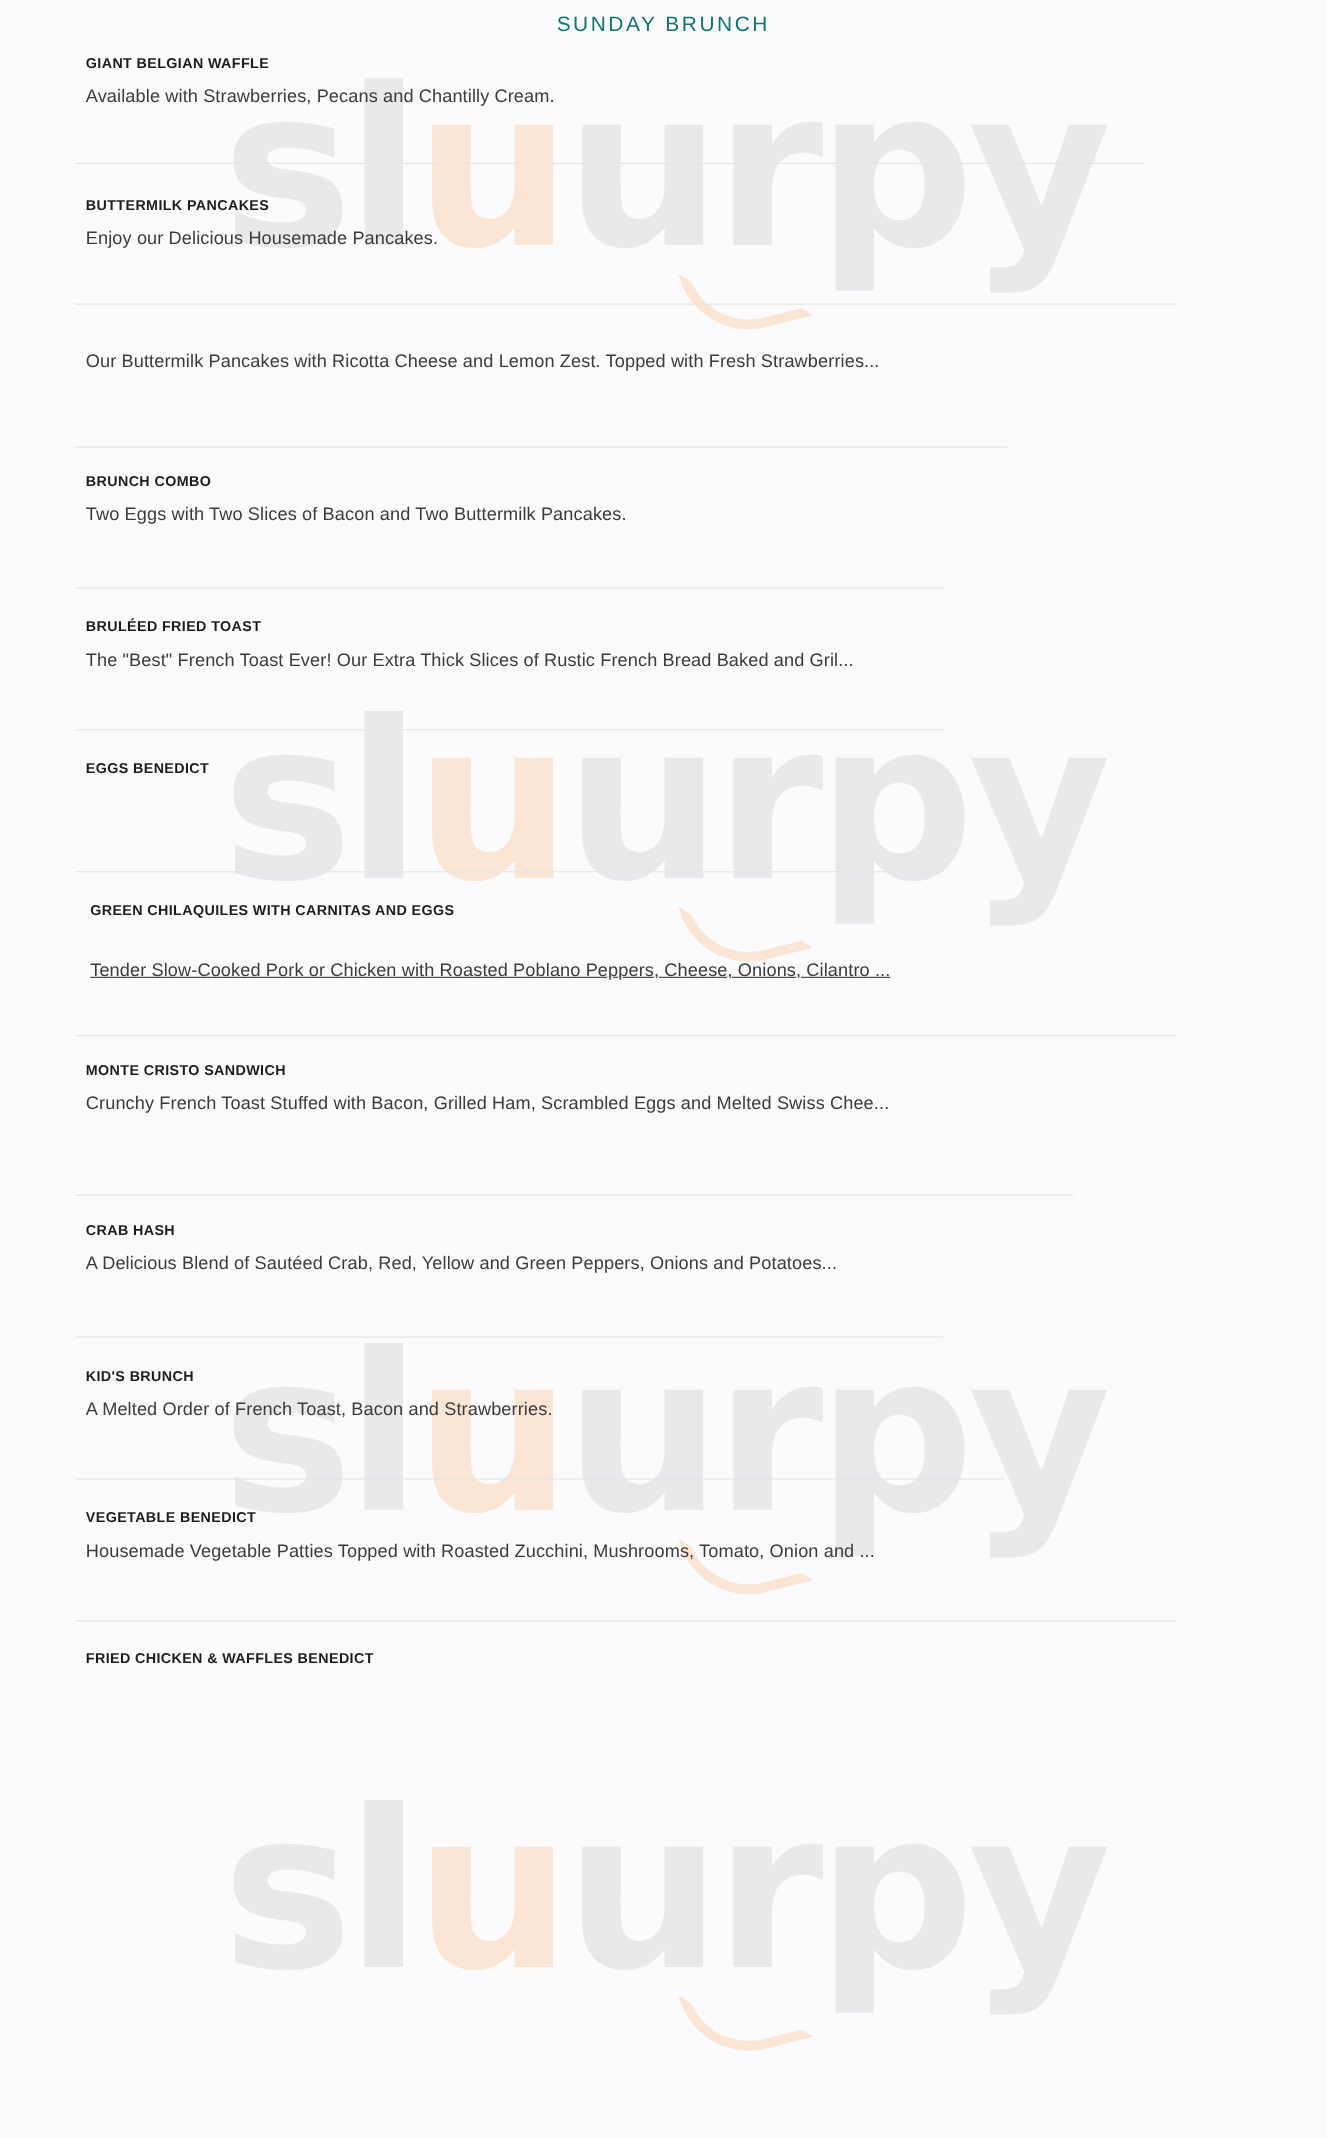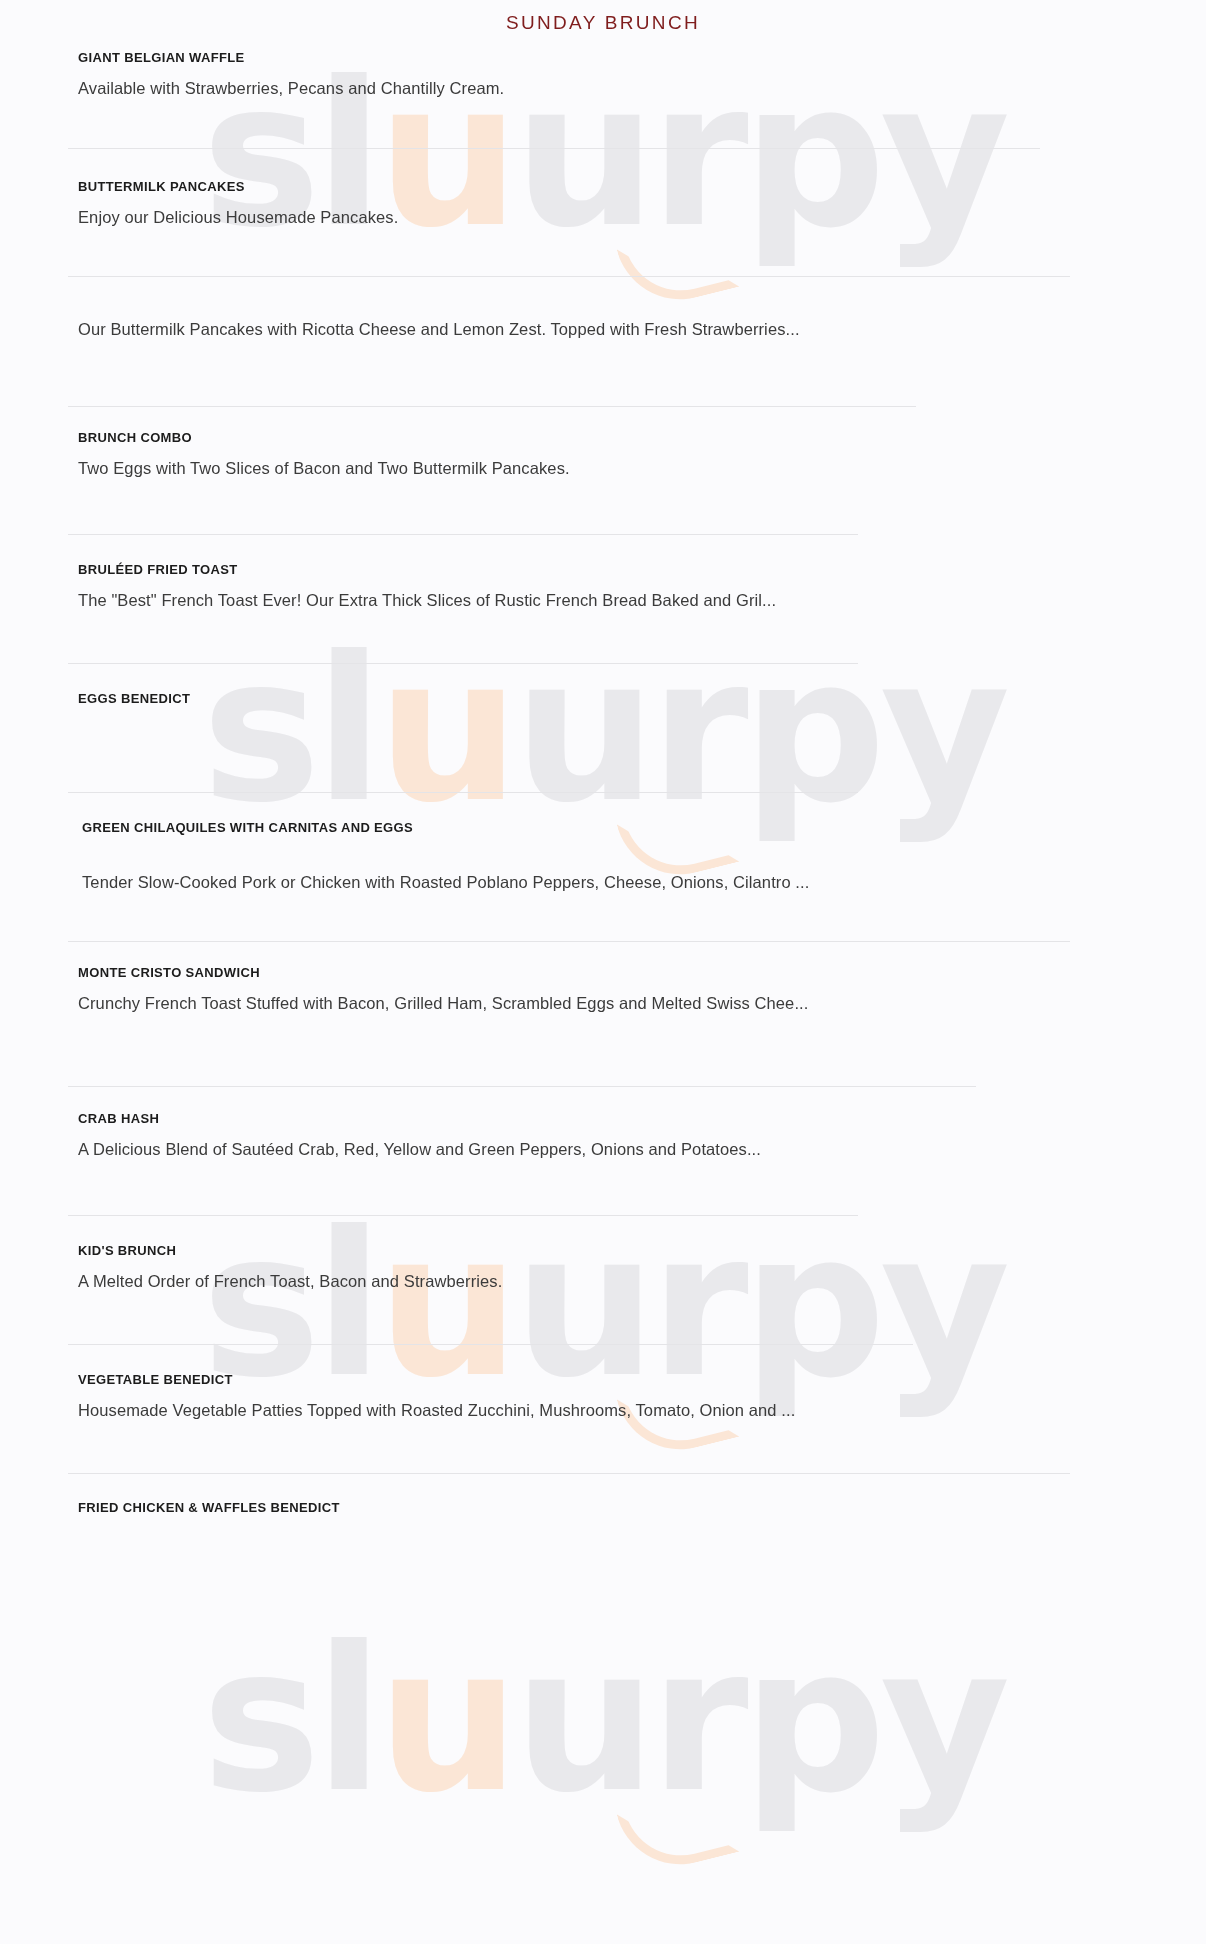--- a/index.html
+++ b/index.html
@@ -58,21 +58,21 @@
   .menu-header {
     position: relative;
     z-index: 2;
     text-align: center;
     padding-top: 12px;
     height: 42px;
   }
   .menu-header .title {
     font-size: 19px;
     letter-spacing: 2.3px;
-    color: #7f1d1d;
+    color: #0f766e;
     font-weight: 400;
     font-family: "Liberation Sans", sans-serif;
   }
 
   
   .menu-list {
     position: relative;
     z-index: 2;
   }
 
@@ -162,21 +162,21 @@
     </div>
     <div class="divider" style="width:790px;"></div>
 
     <div class="menu-item" style="height:128px;padding-top:27px;">
       <div class="item-name">EGGS BENEDICT</div>
     </div>
     <div class="divider" style="width:790px;"></div>
 
     <div class="menu-item" style="height:148px;padding-top:27px;padding-left:82px;">
       <div class="item-name">GREEN CHILAQUILES WITH CARNITAS AND EGGS</div>
-      <div class="item-desc" style="margin-top:33px;max-width:800px;padding-left:-4px;">Tender Slow-Cooked Pork or Chicken with Roasted Poblano Peppers, Cheese, Onions, Cilantro ...</div>
+      <div class="item-desc" style="margin-top:33px;max-width:800px;padding-left:-4px;text-decoration:underline;">Tender Slow-Cooked Pork or Chicken with Roasted Poblano Peppers, Cheese, Onions, Cilantro ...</div>
     </div>
     <div class="divider" style="width:1002px;"></div>
 
     <div class="menu-item" style="height:144px;padding-top:23px;">
       <div class="item-name">MONTE CRISTO SANDWICH</div>
       <div class="item-desc" style="max-width:790px;">Crunchy French Toast Stuffed with Bacon, Grilled Ham, Scrambled Eggs and Melted Swiss Chee...</div>
     </div>
     <div class="divider" style="width:908px;"></div>
 
     <div class="menu-item" style="height:128px;padding-top:24px;">

